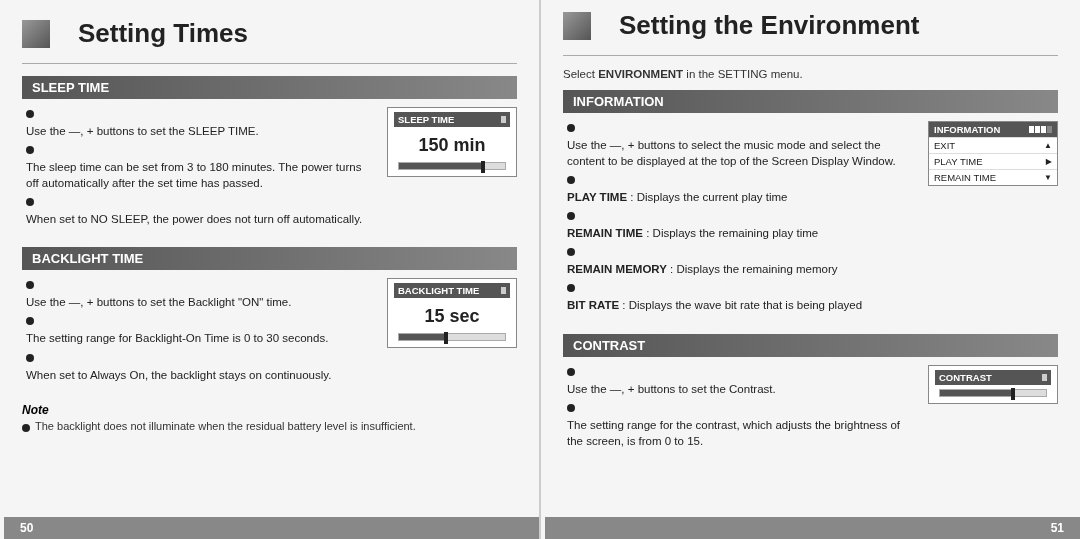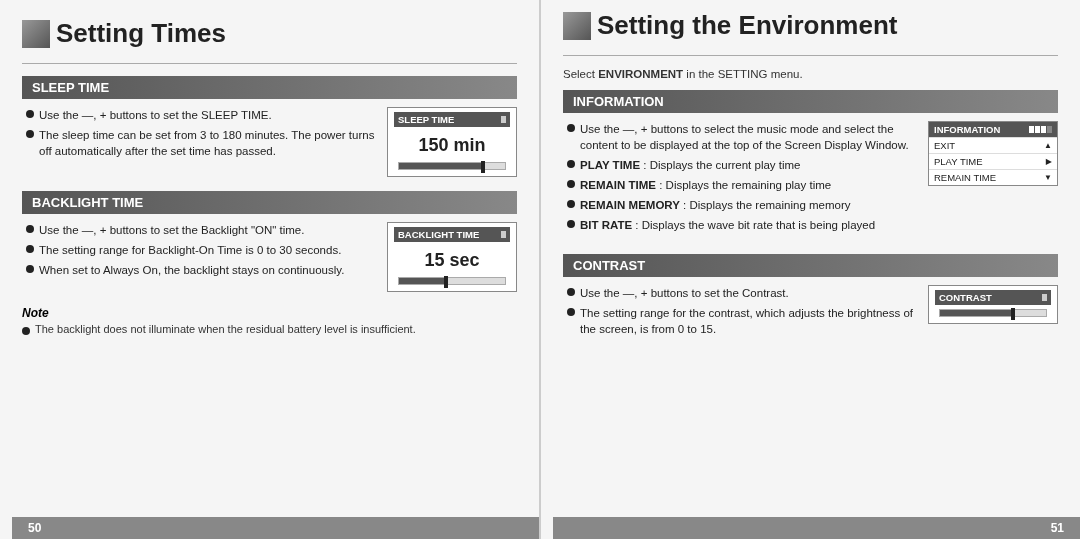--- a/index.html
+++ b/index.html
@@ -25,21 +25,21 @@
       padding: 10px 22px 14px 22px;
       position: relative;
     }
     .page-title {
       font-size: 26px;
       font-weight: bold;
       color: #222;
       margin-bottom: 14px;
       display: flex;
       align-items: center;
-      gap: 6px;
+      gap: 28px;
     }
     .title-icon {
       width: 28px;
       height: 28px;
       background: linear-gradient(135deg, #999 0%, #555 100%);
       display: inline-block;
       flex-shrink: 0;
     }
     .title-underline {
       border-bottom: 1.5px solid #aaa;
@@ -64,20 +64,21 @@
       margin-bottom: 6px;
     }
     .bullet-list li {
       display: flex;
       align-items: flex-start;
       gap: 5px;
       margin-bottom: 4px;
       font-size: 11.5px;
       color: #222;
       line-height: 1.4;
+      flex-direction: column;
     }
     .bullet-dot {
       flex-shrink: 0;
       width: 8px;
       height: 8px;
       border-radius: 50%;
       background: #222;
       margin-top: 3px;
     }
     .two-col {
@@ -142,21 +143,21 @@
     .widget-slider-thumb {
       position: absolute;
       top: -2px;
       width: 4px;
       height: 12px;
       background: #222;
     }
     .page-number-bar {
       position: absolute;
       bottom: 0;
-      left: 12px;
+      left: 4px;
       right: 0;
       background: #888;
       color: white;
       font-size: 12px;
       font-weight: bold;
       padding: 4px 16px;
     }
     .note-section {
       margin-top: 8px;
       margin-bottom: 30px;
@@ -230,20 +231,24 @@
     <div class="two-col">
       <div class="col-text">
         <ul class="bullet-list">
           <li>
               <span class="bullet-dot"></span>
               <span>Use the —, + buttons to set the SLEEP TIME.</span>
             </li>
           <li>
               <span class="bullet-dot"></span>
               <span>The sleep time can be set from 3 to 180 minutes. The power turns off automatically after the set time has passed.</span>
+            </li>
+          <li>
+              <span class="bullet-dot"></span>
+              <span>When set to NO SLEEP, the power does not turn off automatically.</span>
             </li>
         </ul>
       </div>
       <div class="col-widget">
         <div class="widget-box">
           <div class="widget-header">
             <span>SLEEP TIME</span>
             <div class="widget-battery">
               <div class="battery-bar filled"></div>
               <div class="battery-bar filled"></div>

